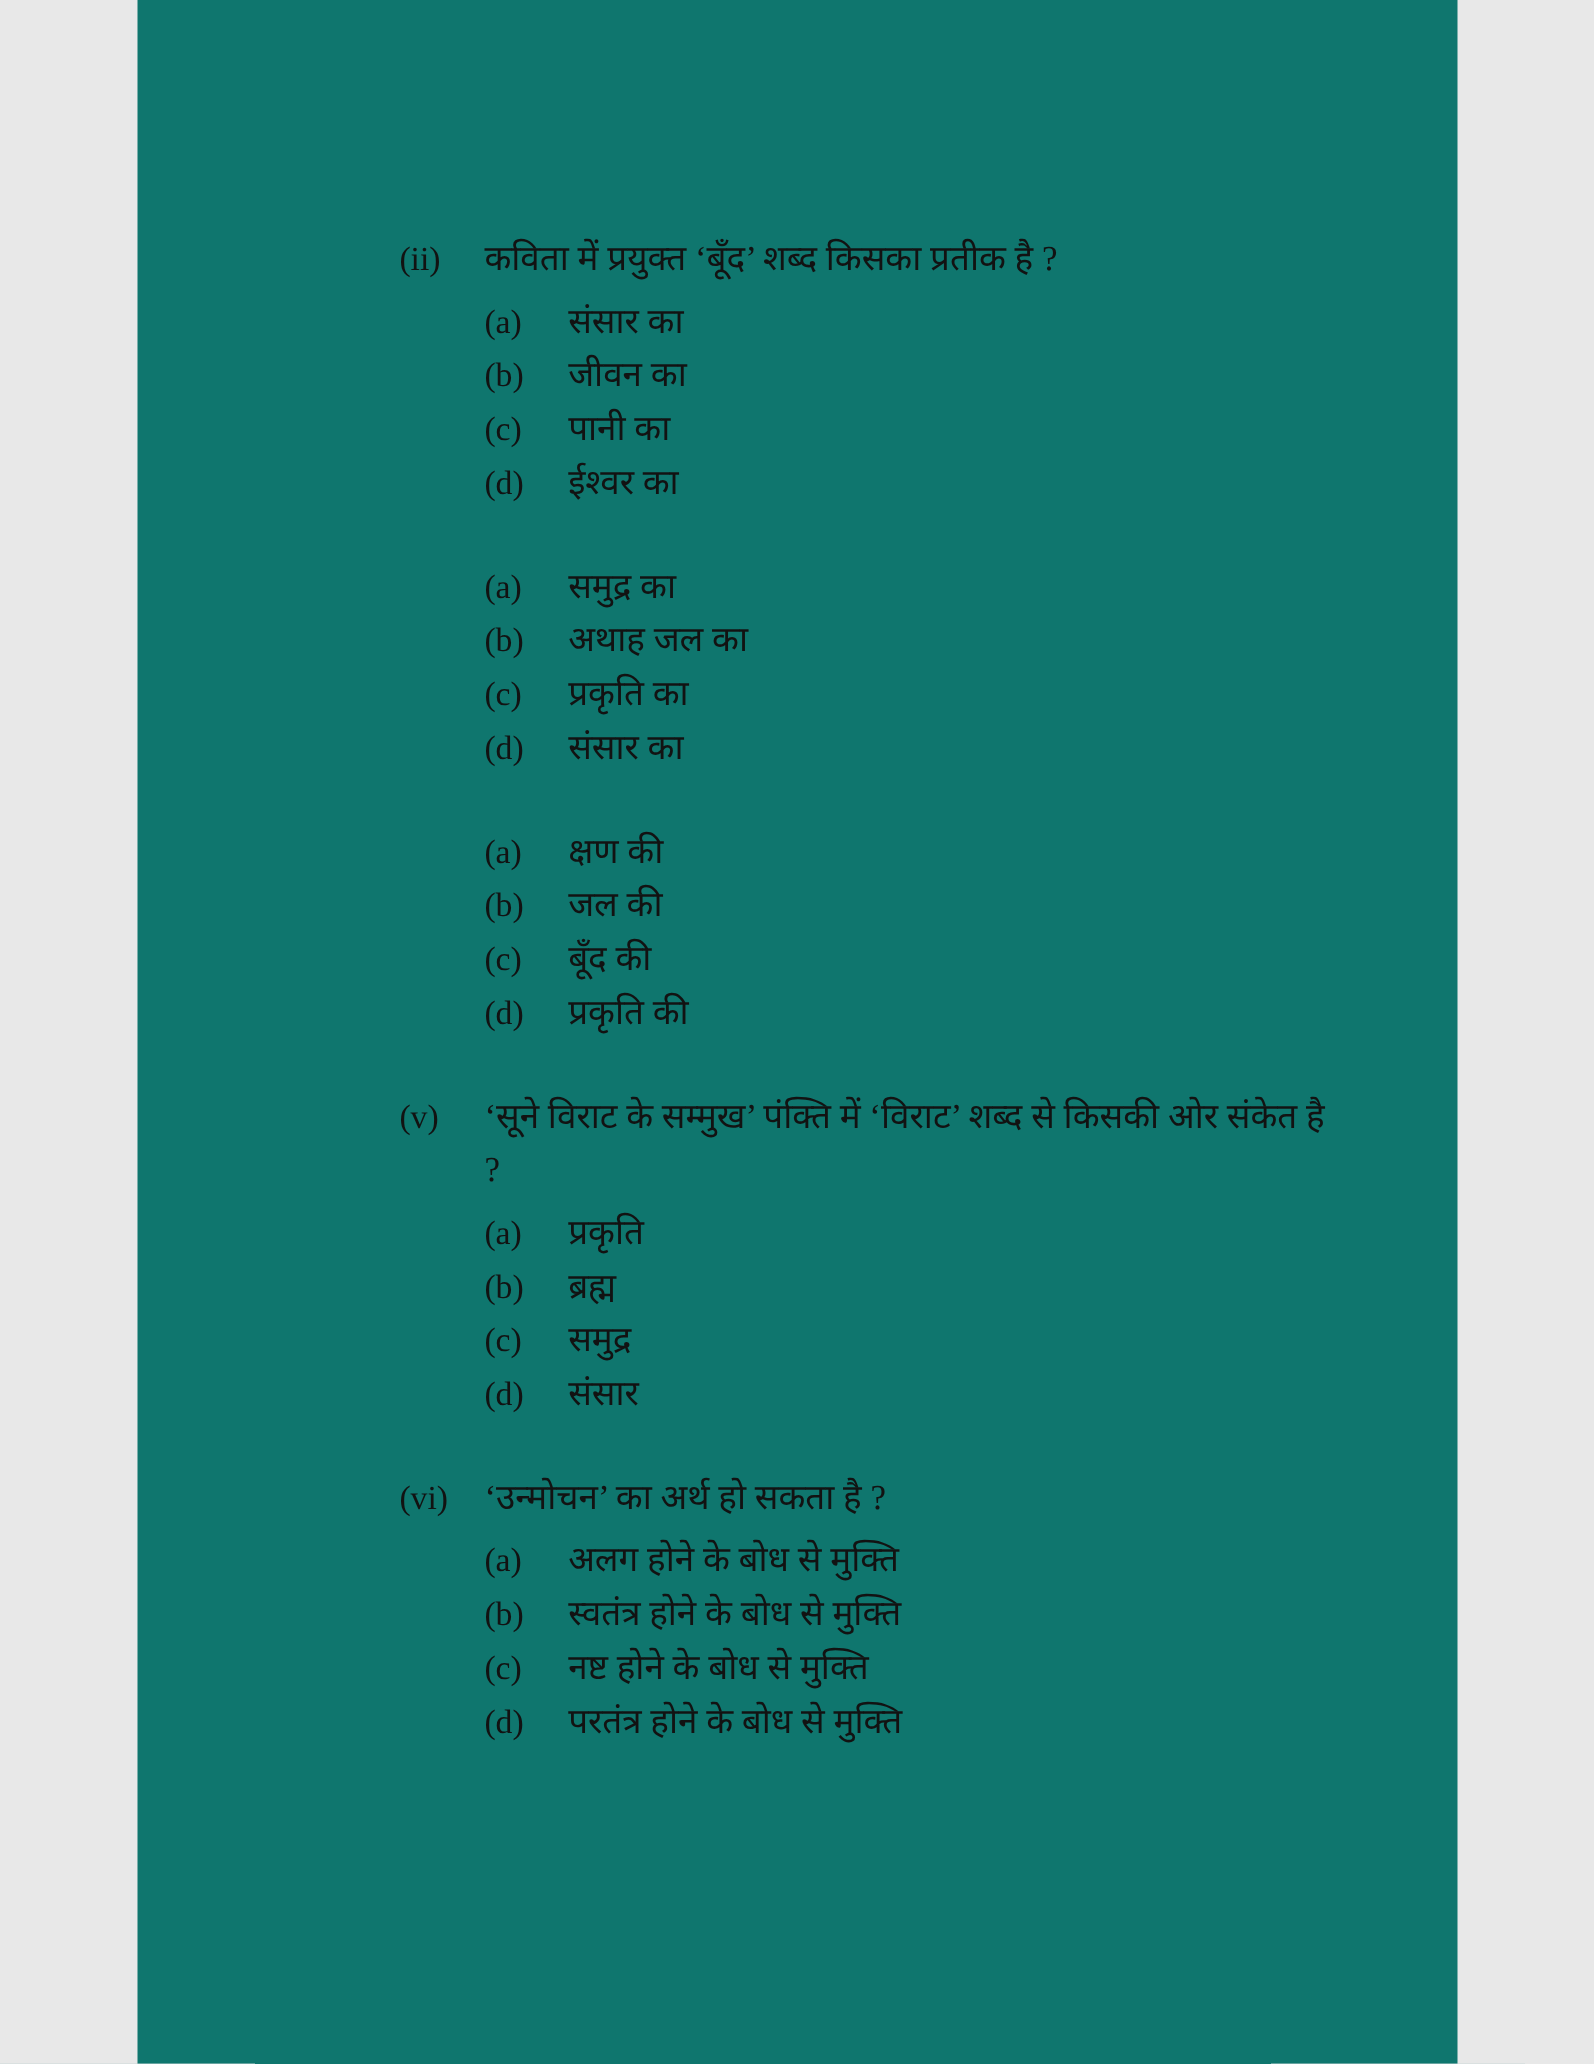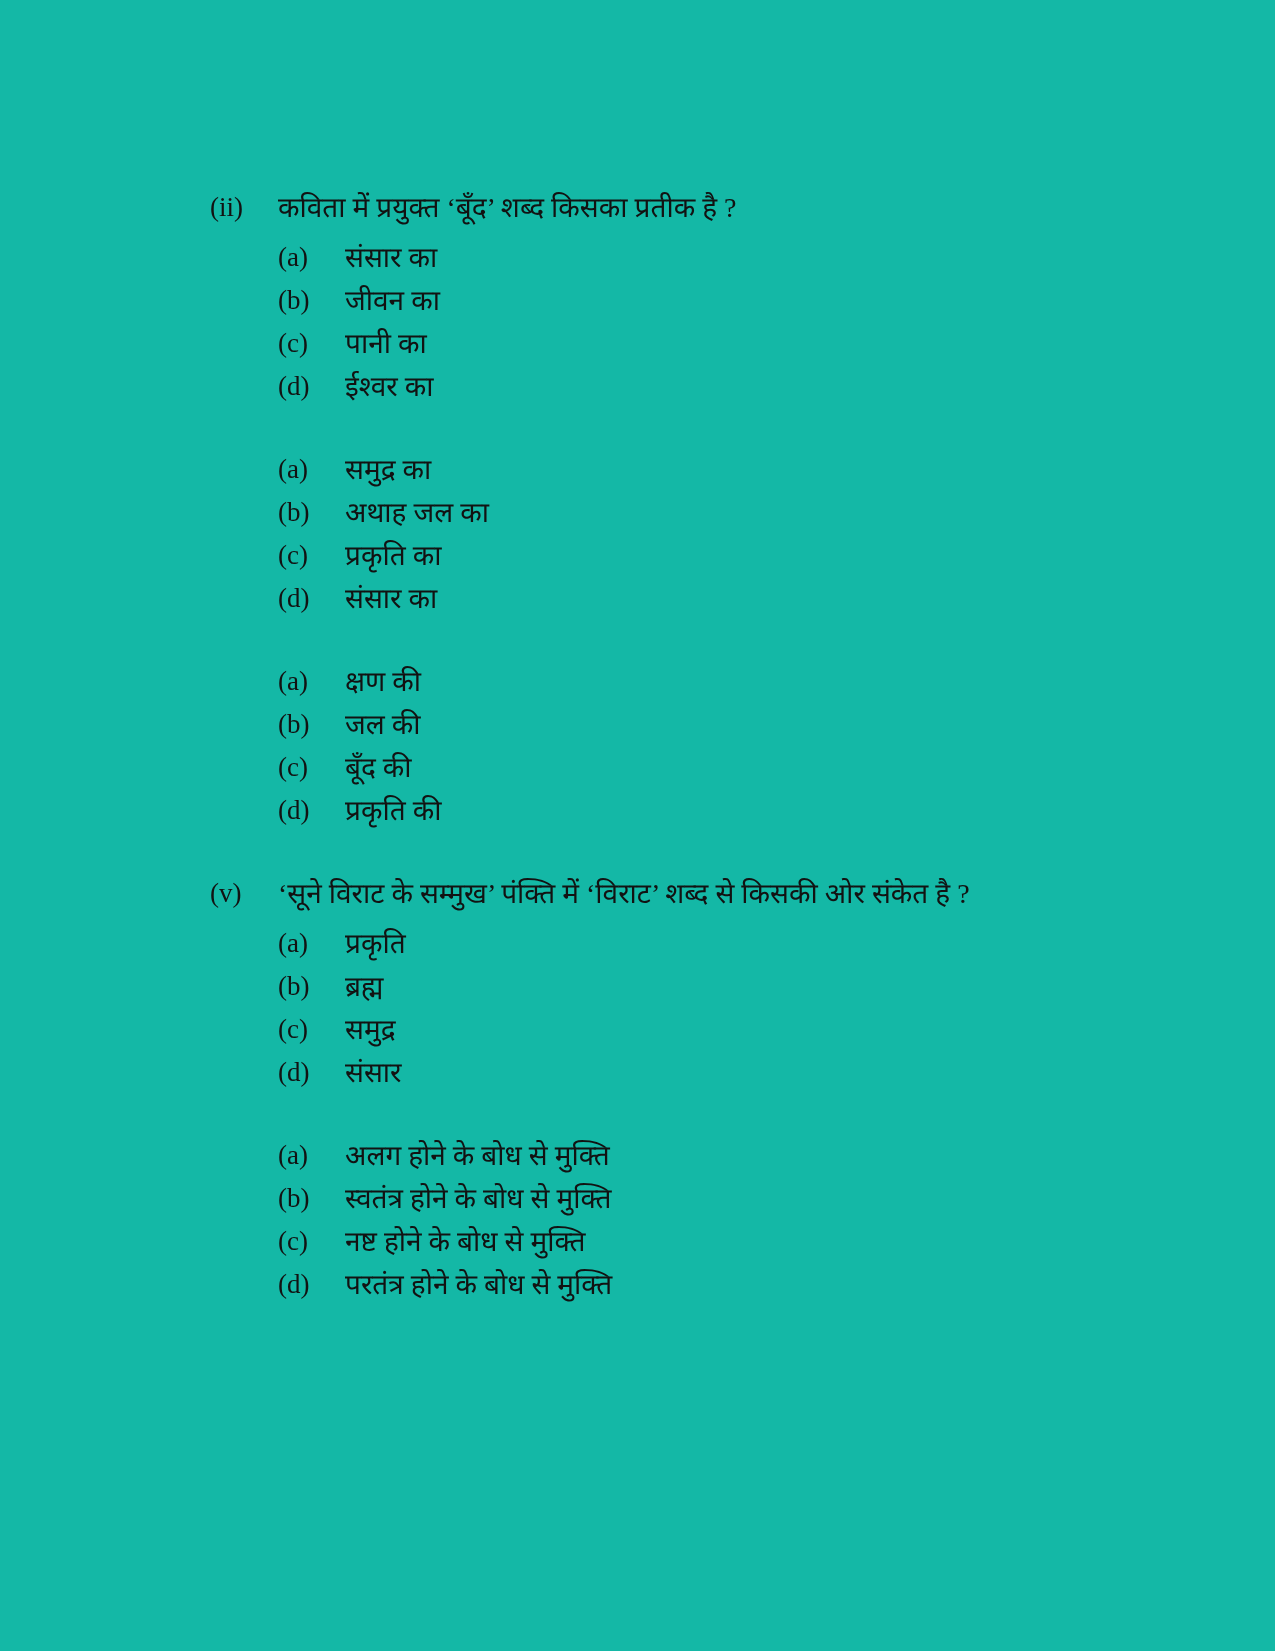--- a/index.html
+++ b/index.html
@@ -2,24 +2,24 @@
 <html><head>
 <meta charset="utf-8">
 <style>
   html, body {
     margin: 0;
     padding: 0;
     background: #e8e8e8;
   }
   .page {
     position: relative;
-    width: 1275px;
+    width: 1056px;
     height: 1651px;
     margin: 0 auto;
-    background: #14b8a6;
+    background: #0f766e;
     color: #121212;
     font-family: "Liberation Serif", "DejaVu Serif", serif;
     overflow: hidden;
   }
   .questions {
     padding-top: 186px;
     padding-left: 210px;
     padding-right: 90px;
   }
   .question {
@@ -182,20 +182,24 @@
   </div>
 
   <div class="option">
     <span class="opt-letter">(d)</span>
     <span class="opt-text">संसार</span>
   </div>
 </div>
   </section>
 
   <section class="question">
+    <div class="q-line">
+      <span class="q-num">(vi)</span>
+      <span class="q-text">‘उन्मोचन’ का अर्थ हो सकता है ?</span>
+    </div>
     <div class="options">
   <div class="option">
     <span class="opt-letter">(a)</span>
     <span class="opt-text">अलग होने के बोध से मुक्ति</span>
   </div>
 
   <div class="option">
     <span class="opt-letter">(b)</span>
     <span class="opt-text">स्वतंत्र होने के बोध से मुक्ति</span>
   </div>

